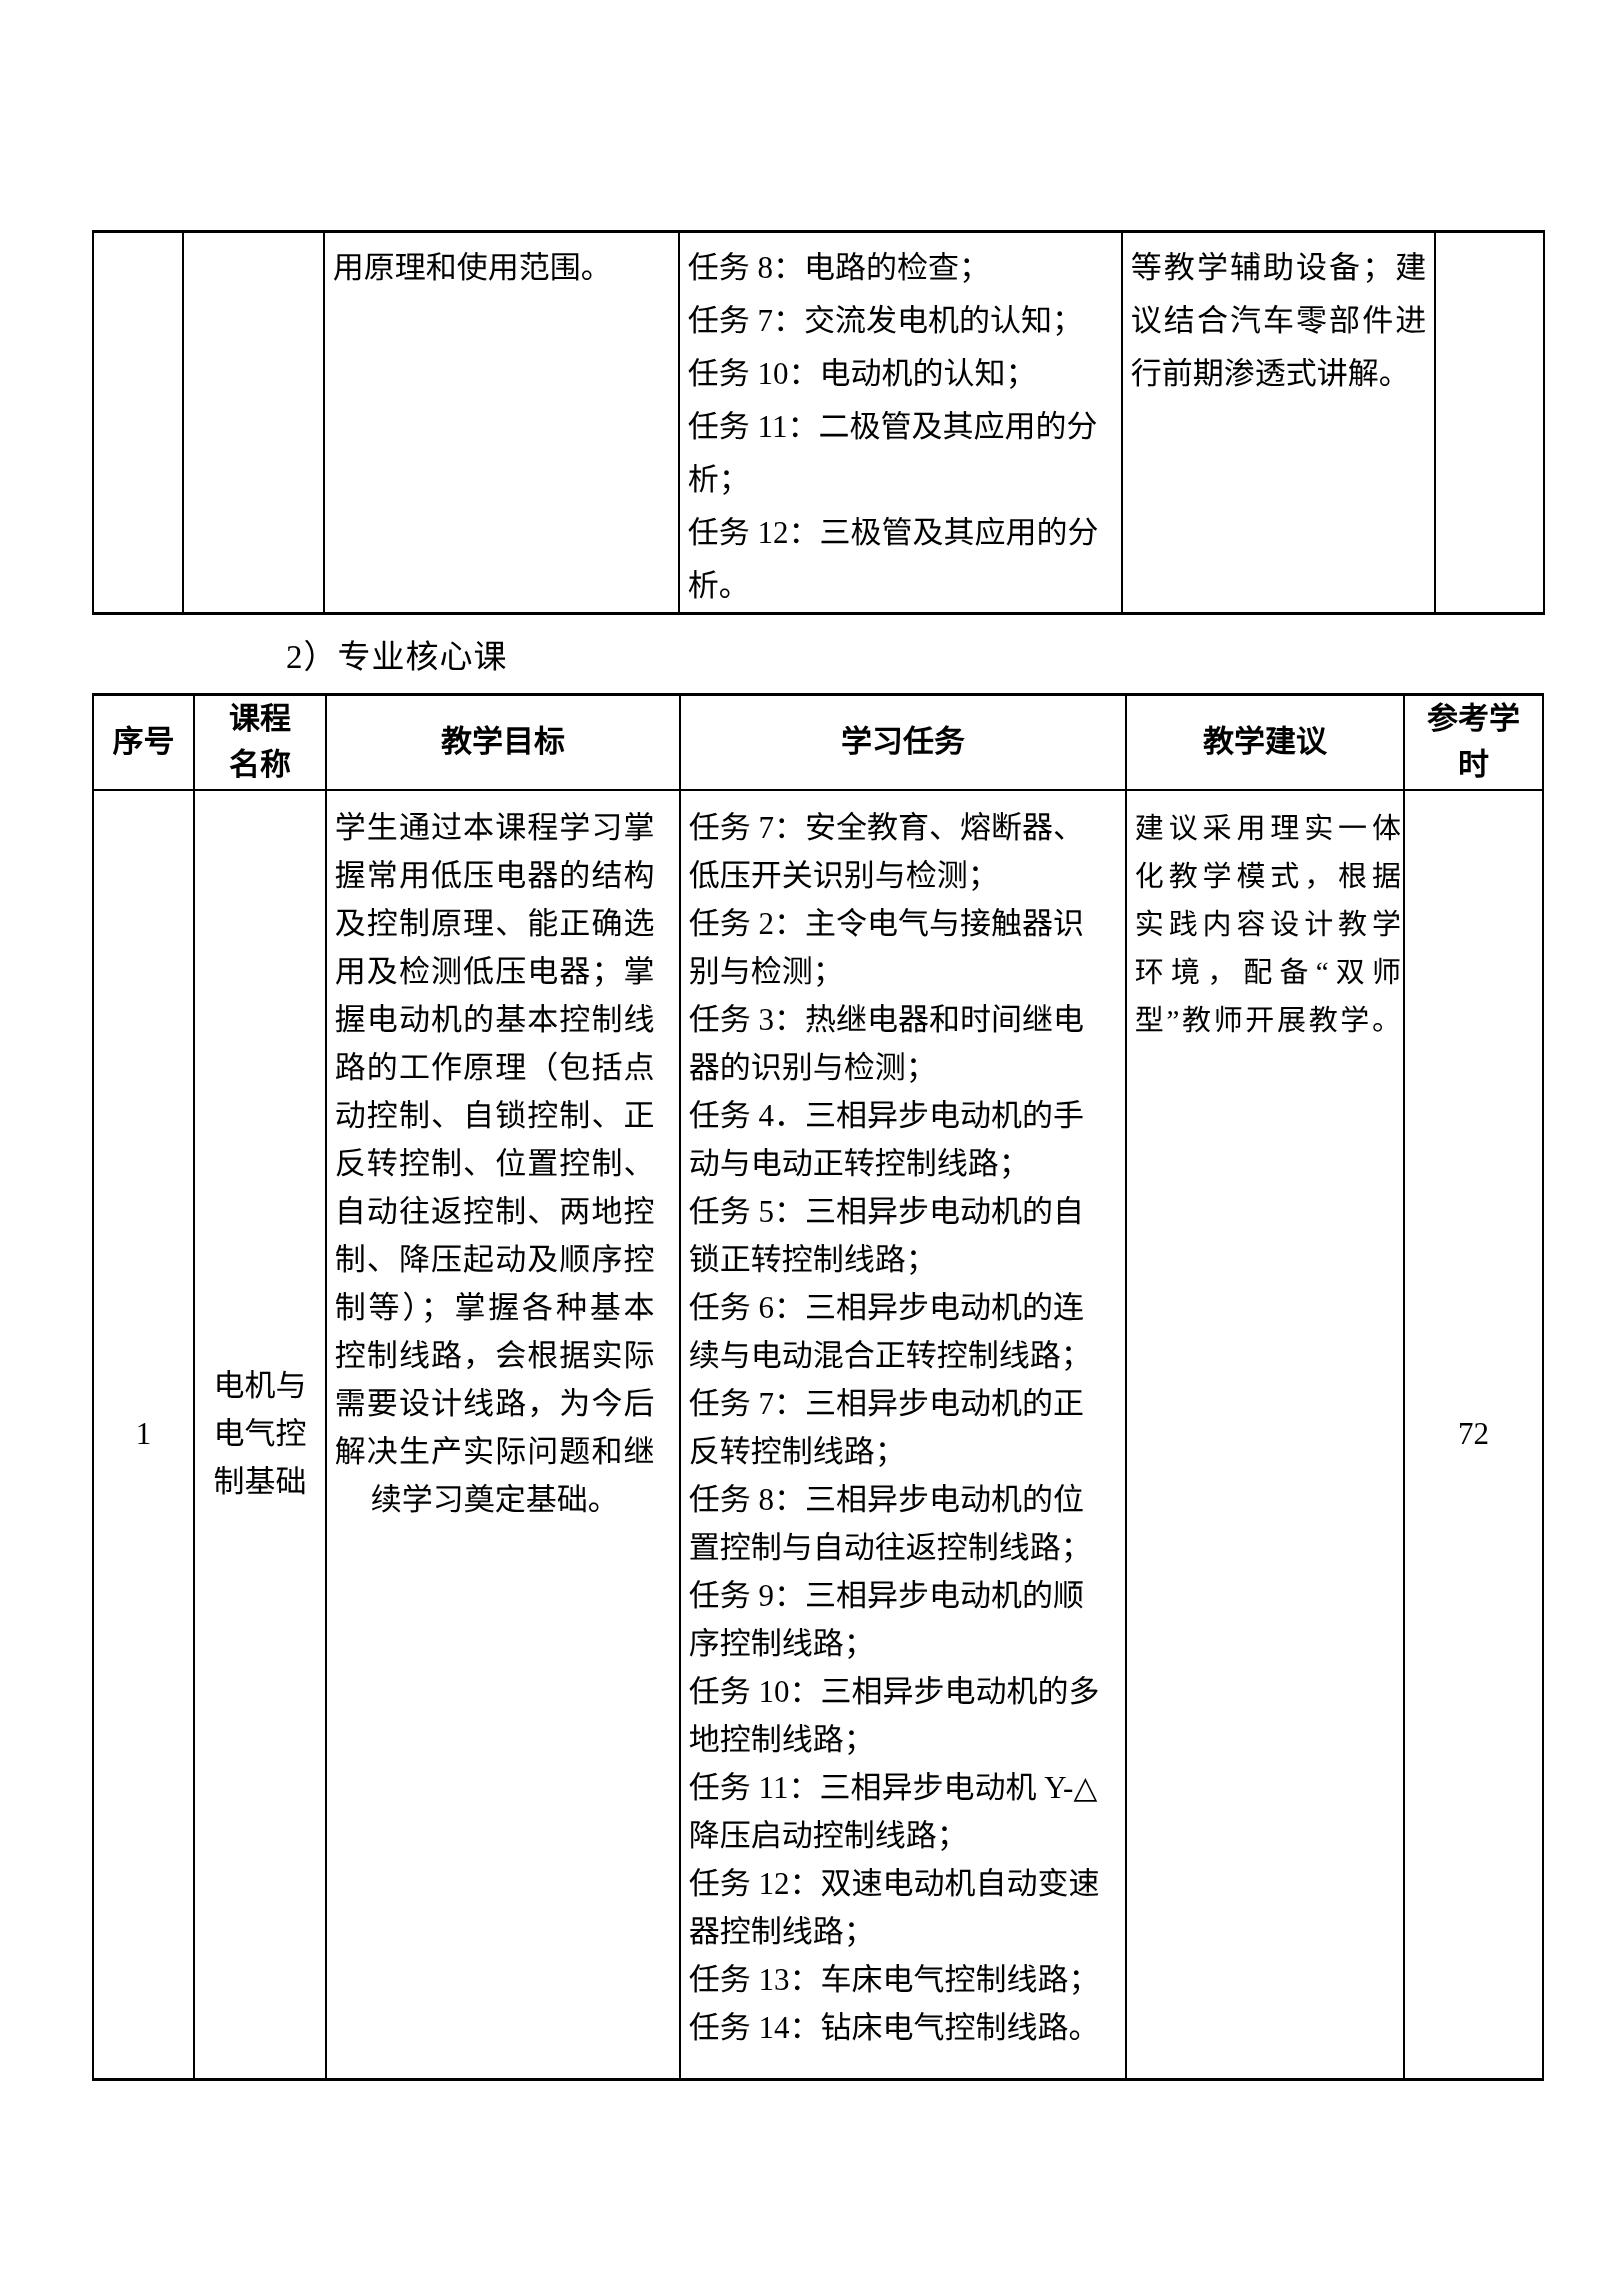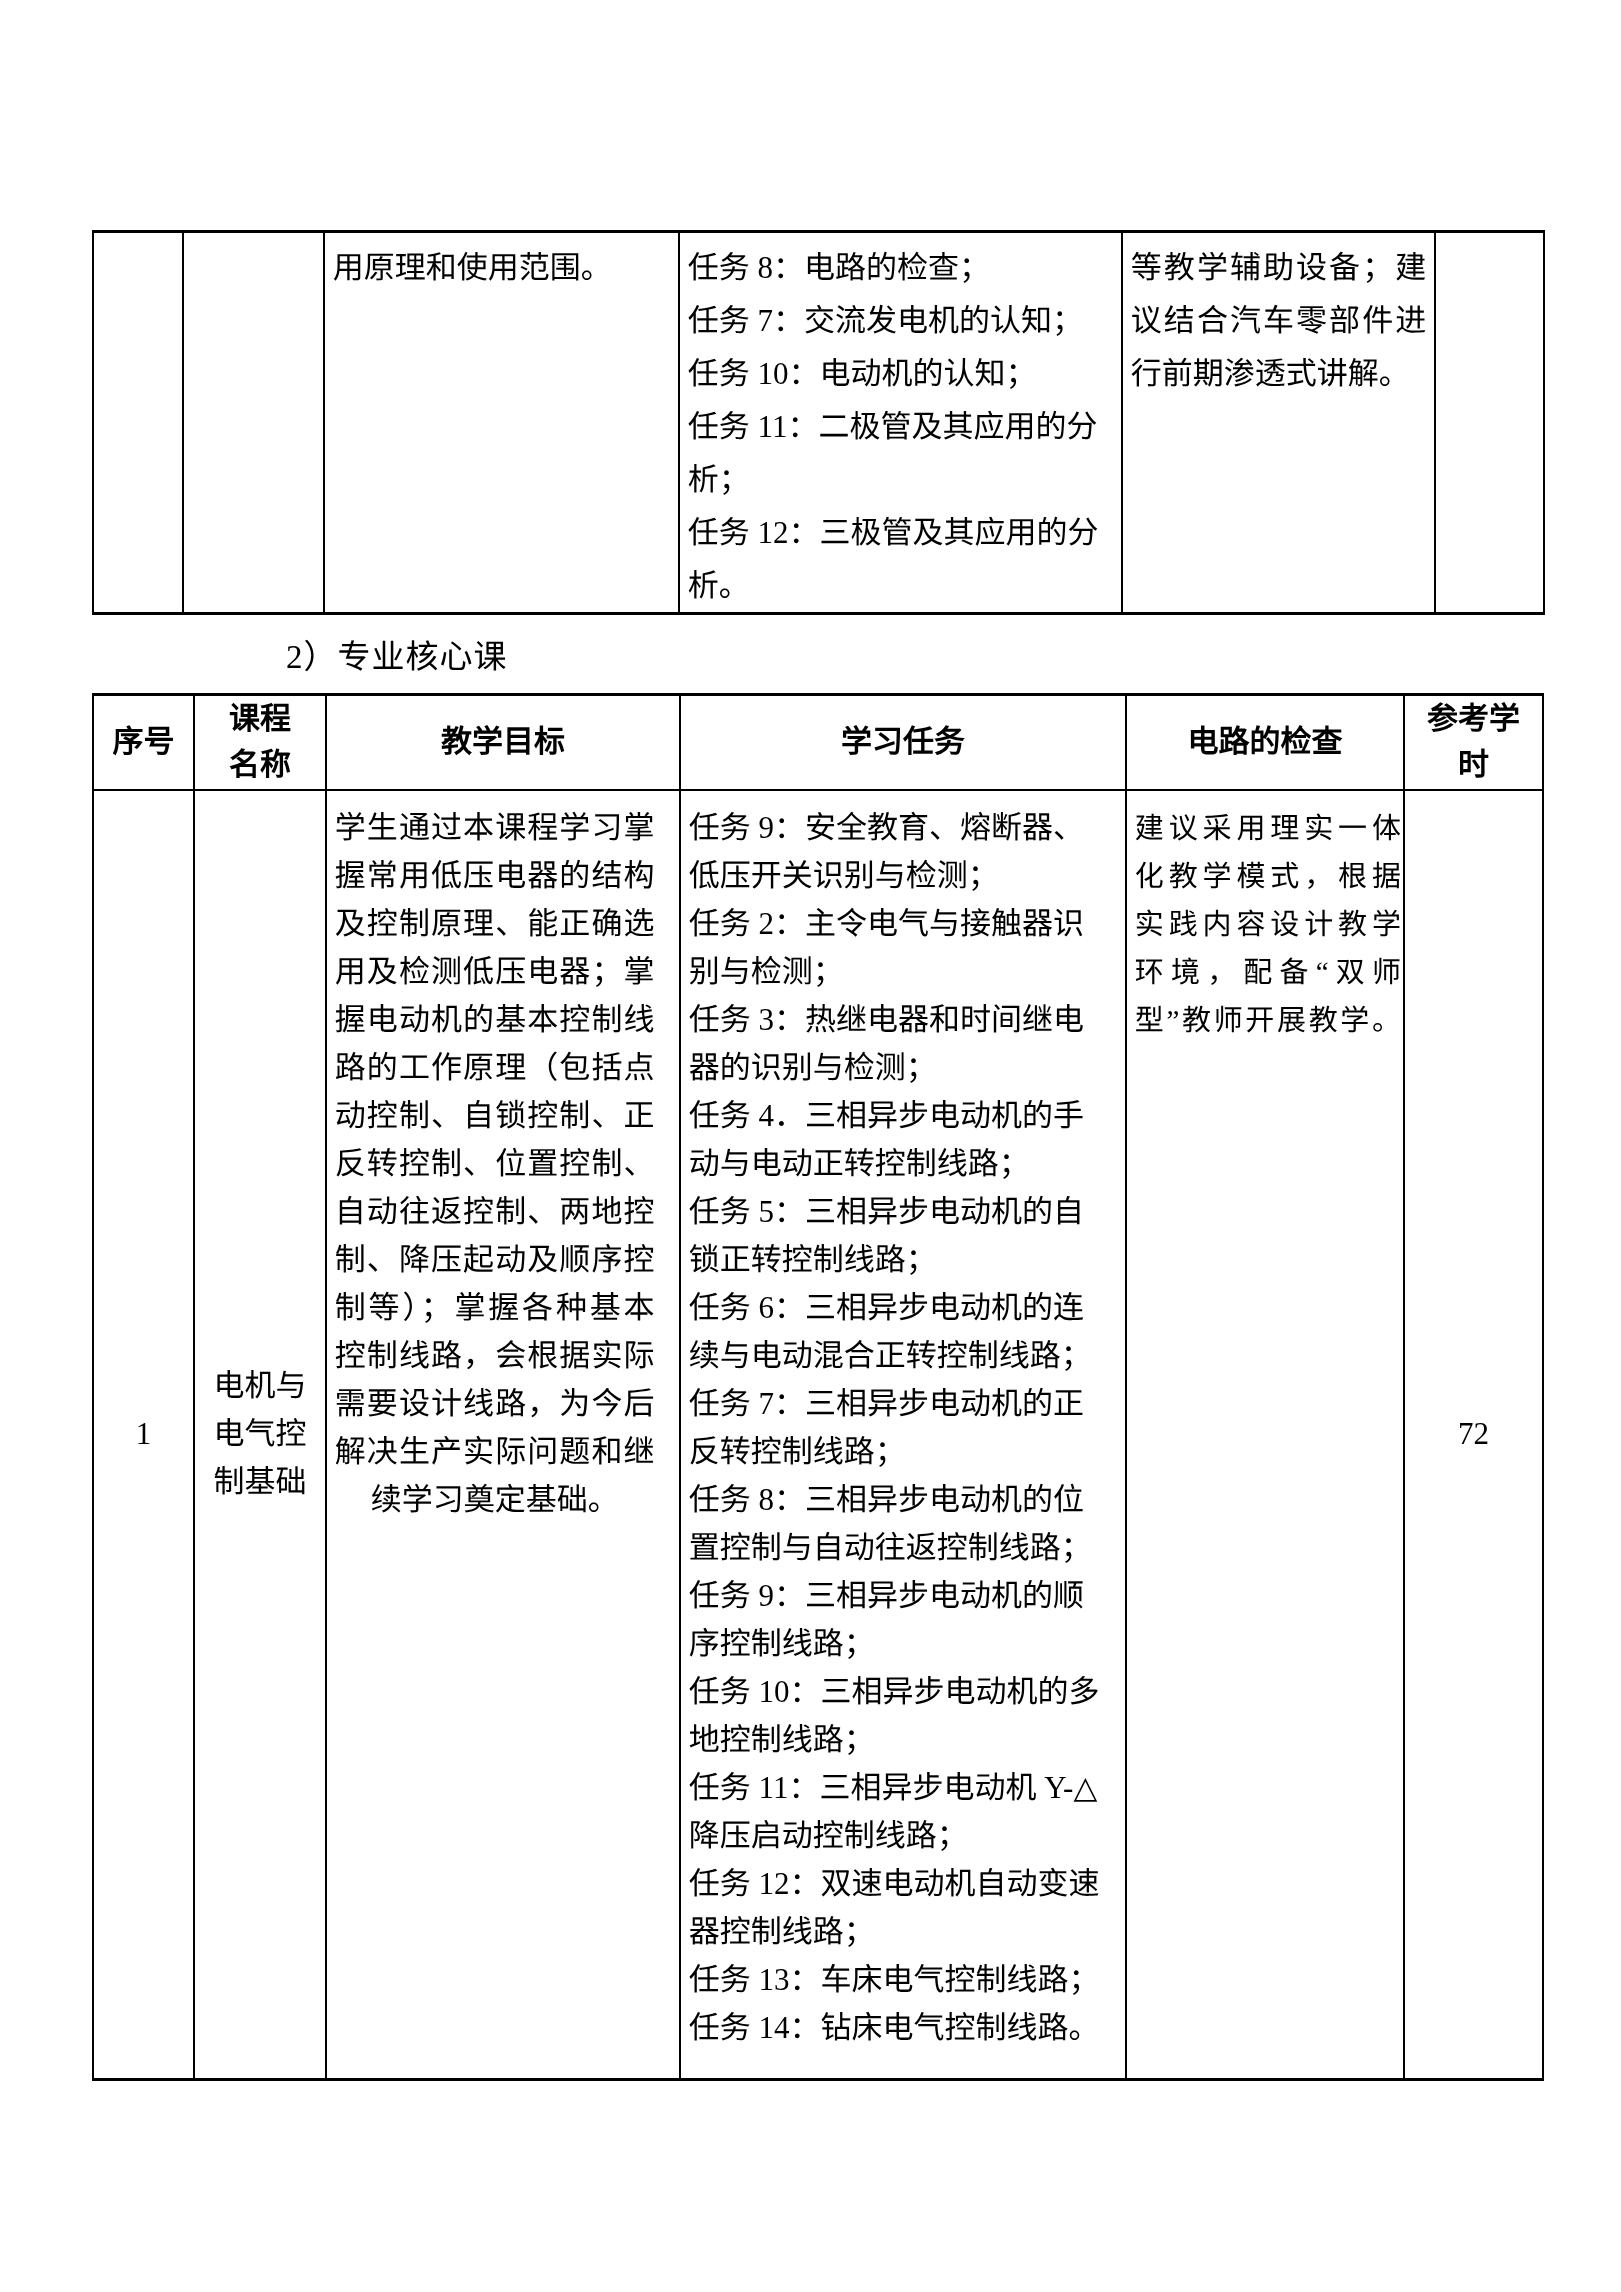--- a/index.html
+++ b/index.html
@@ -96,32 +96,32 @@
         <col style="width:278px">
         <col style="width:139px">
     </colgroup>
     <tbody>
         <tr class="hd">
       <td>序号</td>
       <td>课程
 名称</td>
       <td>教学目标</td>
       <td>学习任务</td>
-      <td>电路的检查</td>
+      <td>教学建议</td>
       <td>参考学
 时</td>
     </tr>
     <tr class="bd">
       <td class="sn">1</td>
       <td class="course">电机与
 电气控
 制基础</td>
       <td class="objective">学生通过本课程学习掌握常用低压电器的结构及控制原理、能正确选用及检测低压电器；掌握电动机的基本控制线路的工作原理（包括点动控制、自锁控制、正反转控制、位置控制、自动往返控制、两地控制、降压起动及顺序控制等）；掌握各种基本控制线路，会根据实际需要设计线路，为今后解决生产实际问题和继续学习奠定基础。</td>
       <td class="tasks">
-            <div class="task-line">任务 9：安全教育、熔断器、低压开关识别与检测；</div>
+            <div class="task-line">任务 7：安全教育、熔断器、低压开关识别与检测；</div>
             <div class="task-line">任务 2：主令电气与接触器识别与检测；</div>
             <div class="task-line">任务 3：热继电器和时间继电器的识别与检测；</div>
             <div class="task-line">任务 4．三相异步电动机的手动与电动正转控制线路；</div>
             <div class="task-line">任务 5：三相异步电动机的自锁正转控制线路；</div>
             <div class="task-line">任务 6：三相异步电动机的连续与电动混合正转控制线路；</div>
             <div class="task-line">任务 7：三相异步电动机的正反转控制线路；</div>
             <div class="task-line">任务 8：三相异步电动机的位置控制与自动往返控制线路；</div>
             <div class="task-line">任务 9：三相异步电动机的顺序控制线路；</div>
             <div class="task-line">任务 10：三相异步电动机的多地控制线路；</div>
             <div class="task-line">任务 11：三相异步电动机 Y-△降压启动控制线路；</div>

